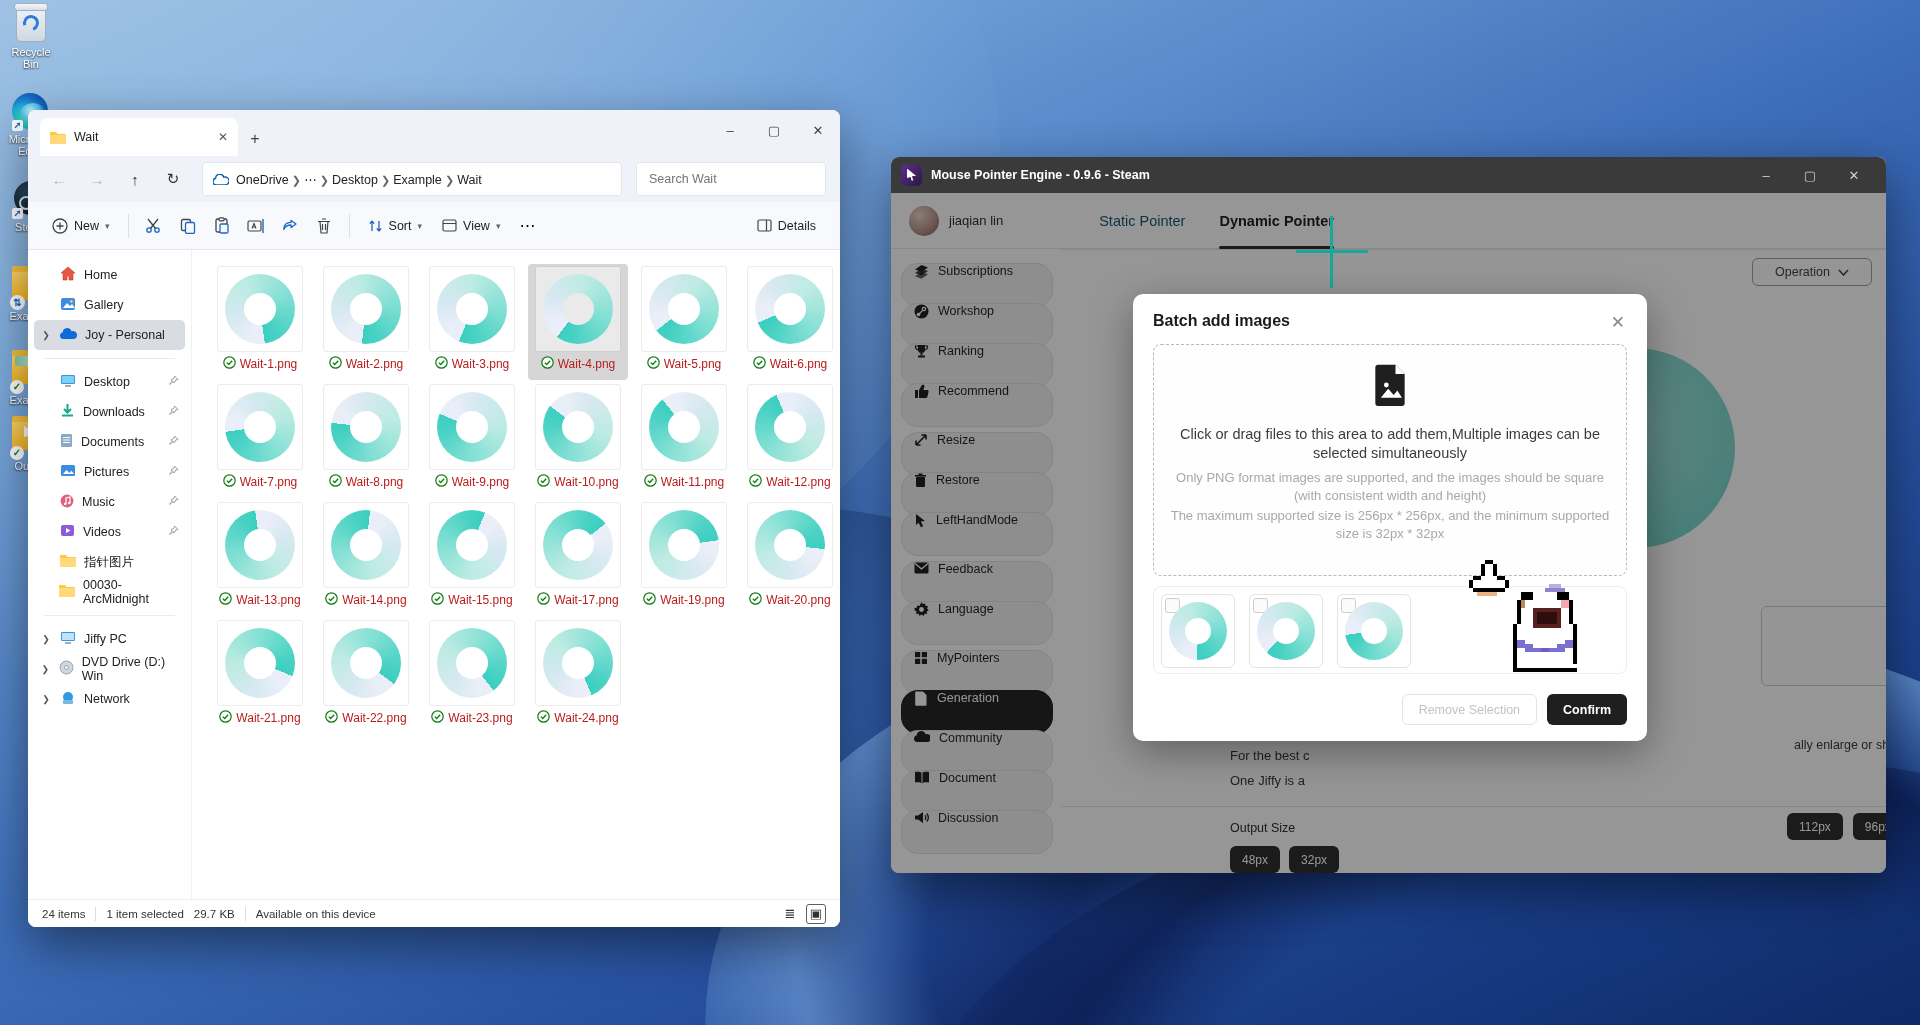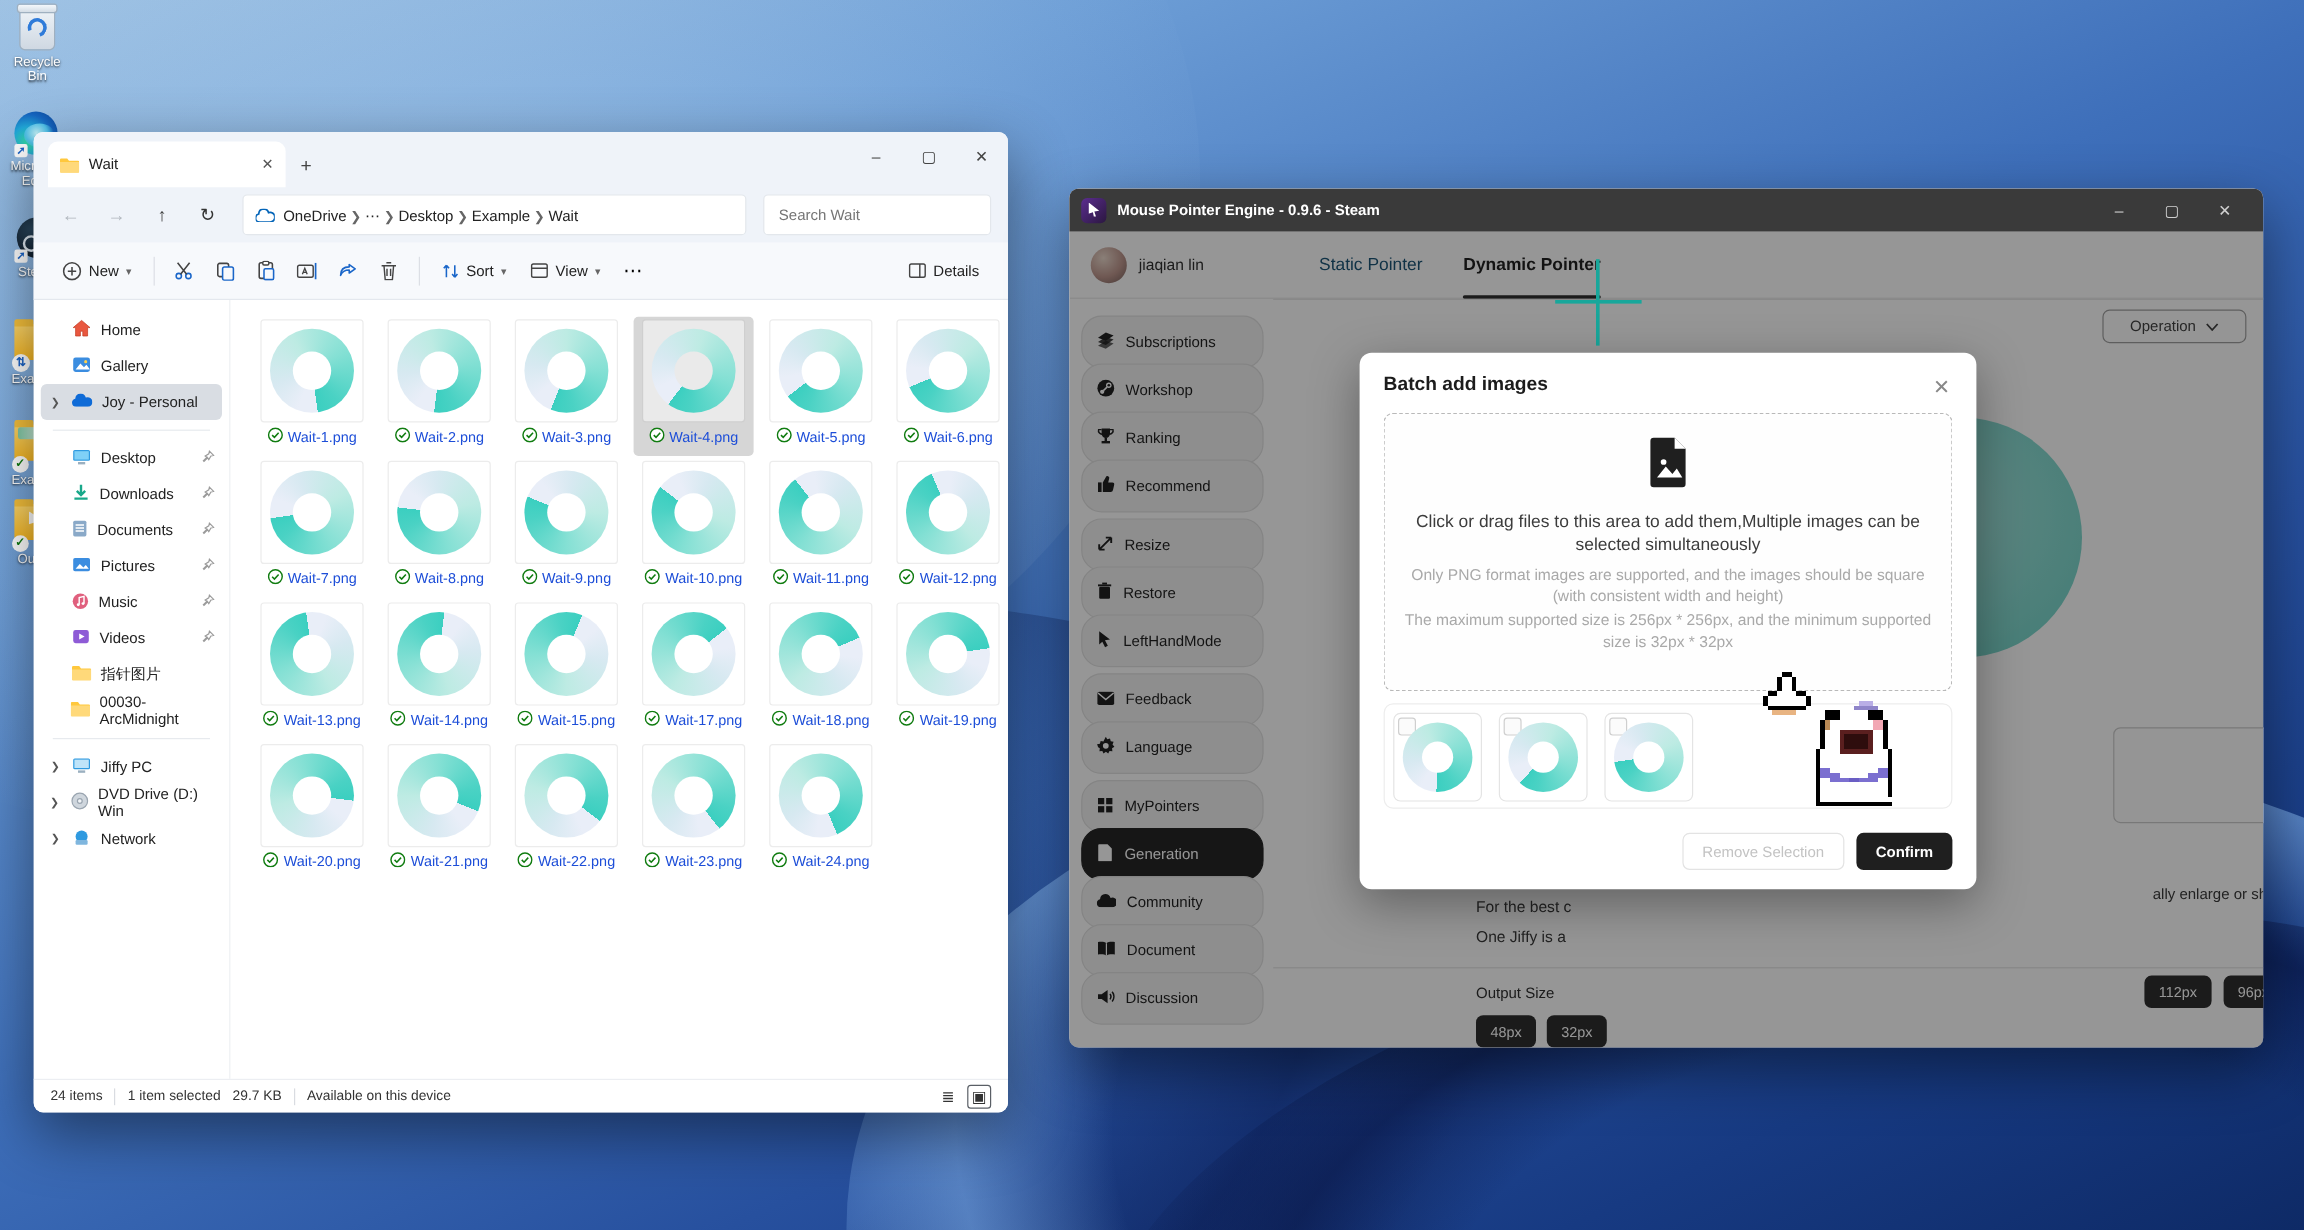--- a/index.html
+++ b/index.html
@@ -65,21 +65,21 @@
   .nitem.sel{background:#d9dde3;}
   .nitem .pin{margin-left:auto;opacity:.65;}
   .ndiv{height:1px;background:#e7eaee;margin:8px 10px;}
   .exp-main{flex:1;position:relative;padding:14px 0 0 18px;}
   #file-grid{display:grid;grid-template-columns:repeat(6,100px);grid-auto-rows:116px;column-gap:6px;row-gap:2px;}
   .tile{width:100px;display:flex;flex-direction:column;align-items:center;border-radius:4px;padding-top:2px;}
   .tile .thumb{width:86px;height:86px;background:#fff;border:1px solid #ececec;border-radius:3px;display:flex;align-items:center;justify-content:center;}
   .tile.selected{background:#d6d6d6;}
   .tile.selected .thumb{background:#eaeaea;border-color:#cfcfcf;}
   .tile.selected .donut{--hole:#eaeaea;}
-  .fname{margin-top:4px;display:flex;align-items:center;gap:4px;font-size:12px;color:#1d4ed8;}
+  .fname{margin-top:4px;display:flex;align-items:center;gap:4px;font-size:12px;color:#b91c1c;}
   .donut{width:70px;height:70px;border-radius:50%;position:relative;
     background:conic-gradient(from var(--rot,200deg),#e9eef8 0deg,#d7e9f1 50deg,#bdebe3 130deg,#84e0d4 220deg,#4ad2c4 300deg,#3bcfc0 332deg,#e9eef8 332deg);}
   .donut:after{content:"";position:absolute;inset:27%;border-radius:50%;background:var(--hole,#fff);}
   .exp-status{height:28px;border-top:1px solid #eceef2;display:flex;align-items:center;padding:0 14px;font-size:11.5px;color:#333;gap:10px;background:#fff;}
   .sdiv{width:1px;height:14px;background:#d9dce1;}
   .stat-icons{margin-left:auto;display:flex;gap:6px;align-items:center;}
   .stat-ic{width:20px;height:20px;display:flex;align-items:center;justify-content:center;color:#333;font-size:13px;border-radius:3px;}
   .stat-ic.on{border:1px solid #5a5f66;}
 
   
@@ -91,21 +91,21 @@
   .st-ctrls{margin-left:auto;display:flex;height:36px;}
   .st-ctrls .wbtn{color:#cfcfcf;}
   .st-header{height:56px;display:flex;align-items:center;padding:0 18px;border-bottom:1px solid #e8e8e8;}
   .avatar{width:30px;height:30px;border-radius:50%;background:radial-gradient(circle at 35% 30%,#e8d5c8,#b98f85 55%,#6c5450);}
   .uname{margin-left:10px;font-size:13px;color:#222;}
   .st-tabs{display:flex;gap:34px;margin-left:96px;height:56px;align-items:center;}
   .st-tab{font-size:14.5px;color:#0c4a6e;position:relative;height:56px;display:flex;align-items:center;}
   .st-tab.active{color:#111;font-weight:bold;}
   .st-tab.active:after{content:"";position:absolute;left:0;right:0;bottom:0;height:3px;background:#1f1f1f;border-radius:2px;}
   #steam-nav{position:absolute;left:10px;top:92px;width:152px;}
-  .snav{position:absolute;left:0;width:152px;height:44px;border-radius:17px;background:#f1f1f1;border:1px solid #dedede;display:flex;align-items:center;gap:9px;padding:0 12px;font-size:12.5px;color:#111;}
+  .snav{position:absolute;left:0;width:152px;height:44px;border-radius:17px;background:#f1f1f1;border:1px solid #dedede;display:flex;align-items:flex-start;gap:9px;padding:0 12px;font-size:12.5px;color:#111;}
   .snav.active{background:#161616;border-color:#161616;color:#fff;}
   .snav svg{flex:0 0 15px;}
   .snav.active svg *{fill:#fff;}
   .st-content{position:absolute;left:170px;top:92px;right:0;bottom:0;border-top:1px solid #e5e5e5;}
   .op-btn{position:absolute;right:14px;top:8px;width:120px;height:28px;border:1px solid #9a9a9a;border-radius:6px;display:flex;align-items:center;justify-content:center;gap:8px;font-size:12.5px;color:#333;background:#fdfdfd;}
   .bigdonut{position:absolute;left:474px;top:98px;width:200px;height:200px;border-radius:50%;background:radial-gradient(circle at 45% 40%,#9fe2da,#7cd8cd 60%,#65cfc3);}
   .framecard{position:absolute;left:169px;top:358px;width:66px;height:84px;background:#575757;border-radius:6px;color:#d8d8d8;text-align:center;padding-top:6px;}
   .framecard .cb{position:absolute;left:4px;top:4px;width:13px;height:13px;background:#f5f5f5;border:1px solid #bbb;border-radius:3px;}
   .framecard .donut{width:34px;height:34px;margin:2px auto 2px;--hole:#575757;}
   .framecard .cap{font-size:9.5px;line-height:11px;}
@@ -635,32 +635,20 @@
               <div class="fname">
                 <span><svg width="13" height="13" viewBox="0 0 13 13">
                     <circle cx="6.5" cy="6.5" r="5.7" fill="#fff" stroke="#107c10" stroke-width="1.2"></circle>
                     <path d="M3.8 6.6l1.9 1.9 3.5-3.8" fill="none" stroke="#107c10" stroke-width="1.3"></path>
                   </svg></span>
                 <span class="fn">Wait-17.png</span>
               </div>
             </div>
             <div class="tile">
               <div class="thumb">
-                <div class="donut" style="--rot:95deg"></div>
-              </div>
-              <div class="fname">
-                <span><svg width="13" height="13" viewBox="0 0 13 13">
-                    <circle cx="6.5" cy="6.5" r="5.7" fill="#fff" stroke="#107c10" stroke-width="1.2"></circle>
-                    <path d="M3.8 6.6l1.9 1.9 3.5-3.8" fill="none" stroke="#107c10" stroke-width="1.3"></path>
-                  </svg></span>
-                <span class="fn">Wait-18.png</span>
-              </div>
-            </div>
-            <div class="tile">
-              <div class="thumb">
                 <div class="donut" style="--rot:110deg"></div>
               </div>
               <div class="fname">
                 <span><svg width="13" height="13" viewBox="0 0 13 13">
                     <circle cx="6.5" cy="6.5" r="5.7" fill="#fff" stroke="#107c10" stroke-width="1.2"></circle>
                     <path d="M3.8 6.6l1.9 1.9 3.5-3.8" fill="none" stroke="#107c10" stroke-width="1.3"></path>
                   </svg></span>
                 <span class="fn">Wait-19.png</span>
               </div>
             </div>

